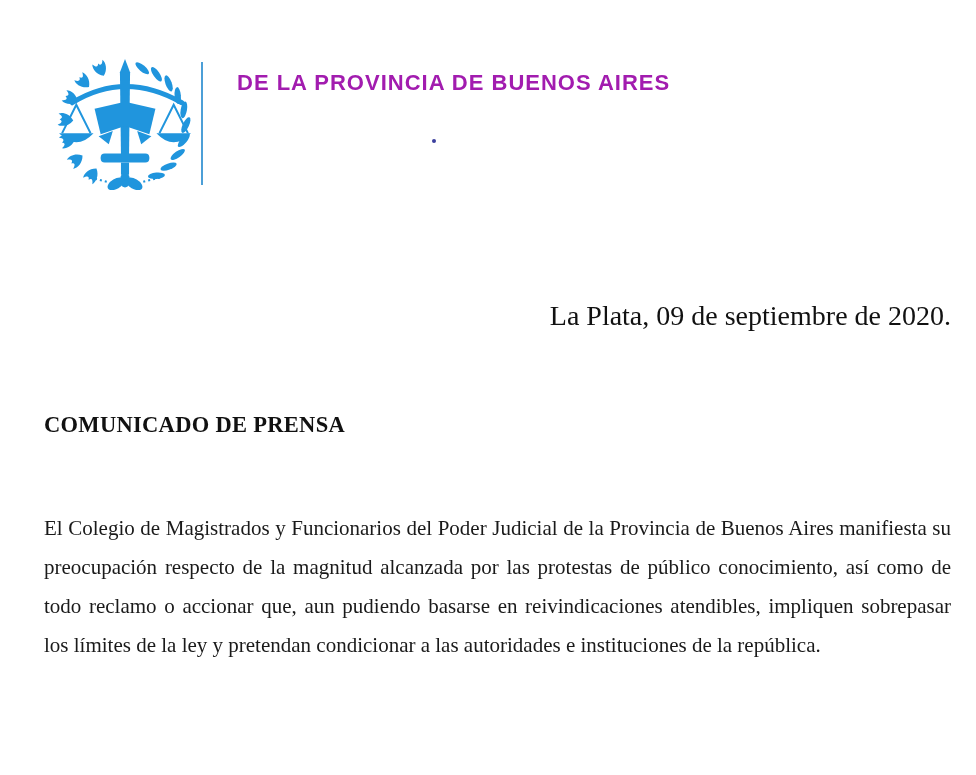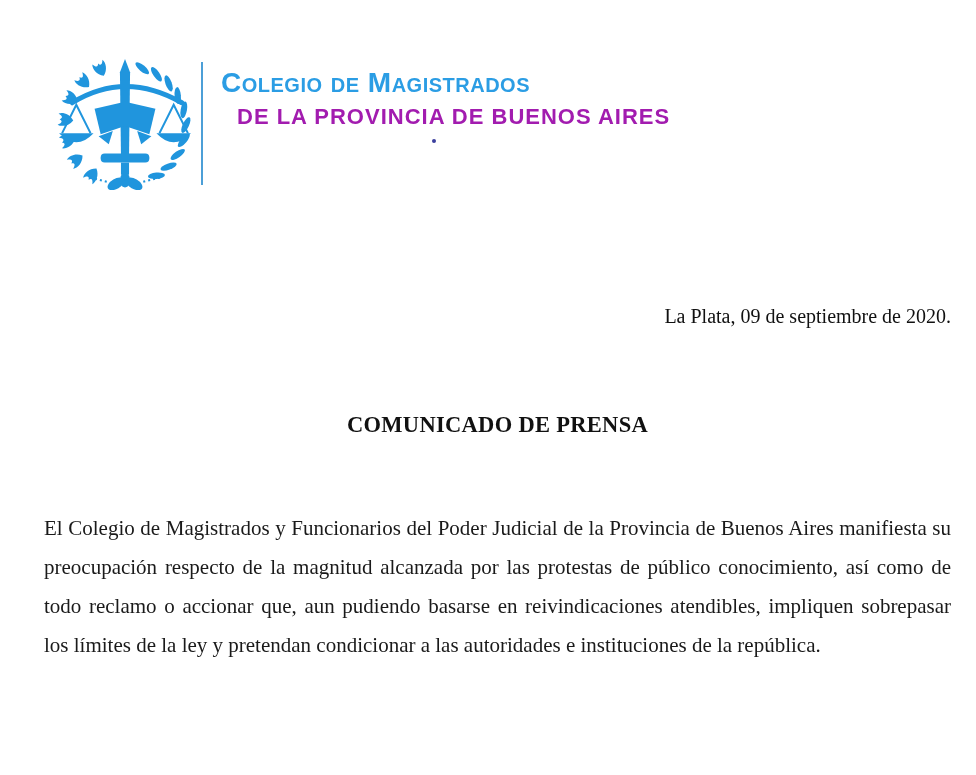--- a/index.html
+++ b/index.html
@@ -50,26 +50,25 @@
     position: absolute; left: 432px; top: 139px;
     width: 4px; height: 4px; border-radius: 50%;
     background: #3b3f9e;
   }
 
   
   .doc-content { position: absolute; left: 44px; right: 25px; top: 0; }
   .dateline {
     position: absolute; left: 0; right: 0; top: 298px;
     text-align: right;
-    font-size: 20px; line-height: 36px;
+    font-size: 28px; line-height: 36px;
     color: #111111;
   }
   .doc-title {
     position: absolute; left: 0; right: 0; top: 410px;
-    text-align: center;
     font-size: 22.5px; line-height: 30px;
     font-weight: bold;
     letter-spacing: 0.3px;
     color: #111111;
   }
   .body-paragraph {
     position: absolute; left: 0; right: 0; top: 477px;
     text-align: justify;
     font-size: 21px; line-height: 39px;
     color: #1a1a1a;
@@ -129,21 +128,20 @@
       <ellipse class="fillblue" cx="61" cy="126" rx="9" ry="5" transform="rotate(-30 61 126)"></ellipse>
       <ellipse class="fillblue" cx="79" cy="126" rx="9" ry="5" transform="rotate(30 79 126)"></ellipse>
       <circle class="fillblue" cx="70" cy="126" r="3.5"></circle>
       <path class="strokeblue" d="M52 124 L33 119" stroke-width="2" stroke-dasharray="2 3"></path>
       <path class="strokeblue" d="M88 124 L107 119" stroke-width="2" stroke-dasharray="2 3"></path>
     </svg>
 
     <div class="logo-sep"></div>
 
     <div class="logo-text">
-      <div class="logo-line1">Colegio de Magistrados</div>
       <div class="logo-line3">DE LA PROVINCIA DE BUENOS AIRES</div>
     </div>
 
     <div class="stray-dot"></div>
   </header>
 
   <main class="doc-content">
     <p class="dateline">La Plata, 09 de septiembre de 2020.</p>
 
     <h1 class="doc-title">COMUNICADO DE PRENSA</h1>

